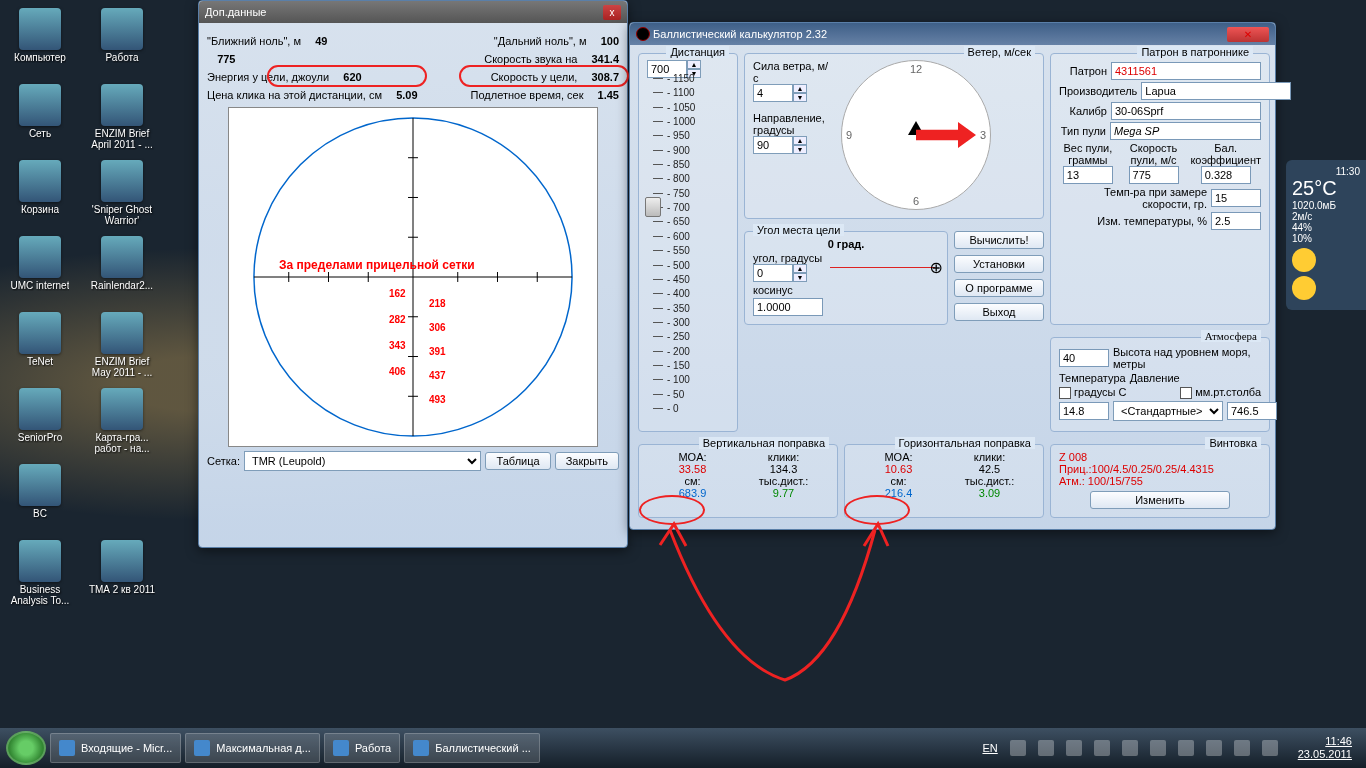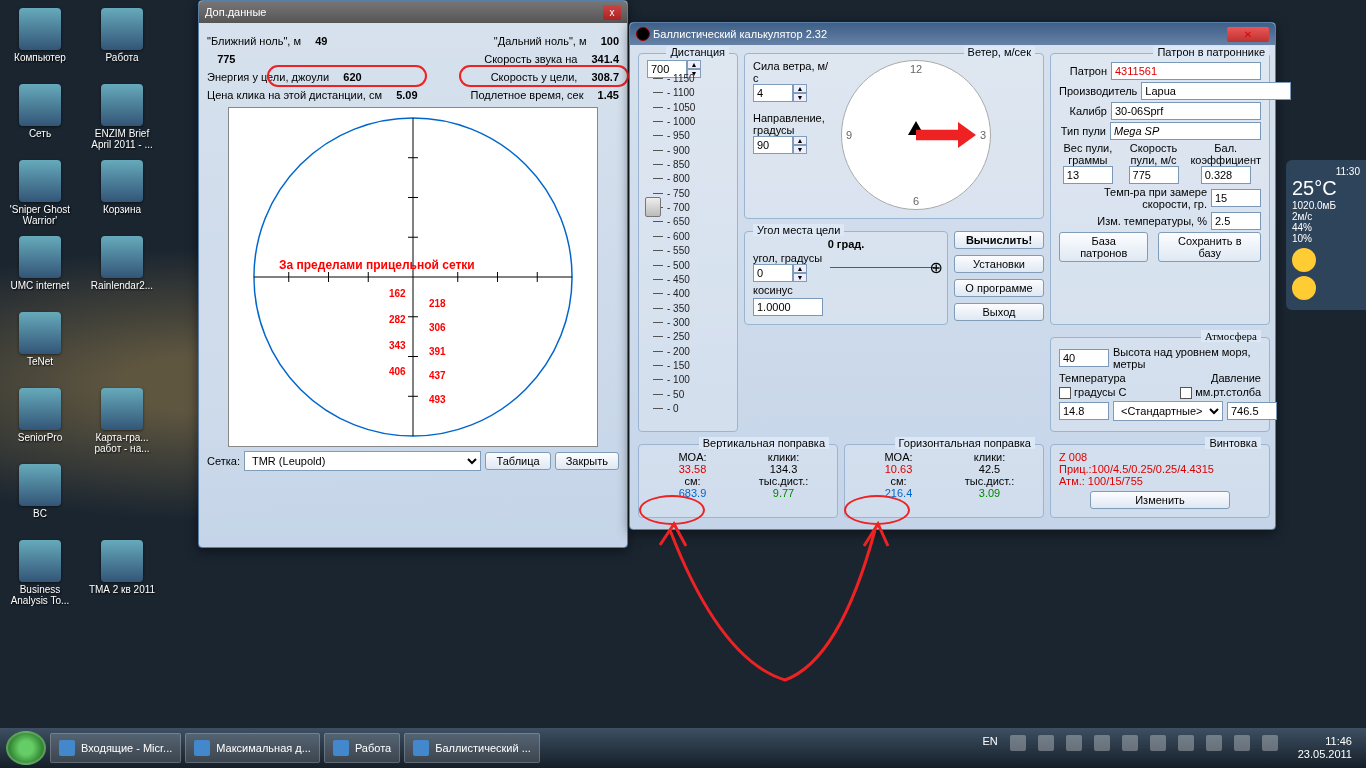--- a/index.html
+++ b/index.html
@@ -53,21 +53,21 @@
   .compass .arrow{position:absolute; left:50%; top:50%; width:60px; height:26px; background:#e22; clip-path:polygon(0 30%,70% 30%,70% 0,100% 50%,70% 100%,70% 70%,0 70%); transform-origin:0 50%; transform:translateY(-50%);}
   .red{color:#d00;} .blue{color:#06c;} .green{color:#080;}
 
   .chk{display:inline-block; width:12px; height:12px; border:1px solid #555; background:#fff; vertical-align:middle; margin-right:3px;}
 
   
   .taskbar{ position:absolute; bottom:0; left:0; right:0; height:40px; background:linear-gradient(to bottom, rgba(70,90,110,.8), rgba(20,30,40,.95)); display:flex; align-items:center; padding:0 6px; gap:4px;}
   .start{width:40px; height:34px; background:radial-gradient(circle,#6c6 30%,#383 70%); border-radius:50%; border:2px solid rgba(255,255,255,.2); cursor:pointer;}
   .task{ height:30px; background:rgba(255,255,255,.15); border:1px solid rgba(255,255,255,.2); border-radius:2px; display:flex; align-items:center; padding:0 8px; color:#fff; font-size:11px; cursor:pointer; max-width:160px; gap:6px;}
   .task .ti{width:16px;height:16px;background:#48c; border-radius:2px;}
-  .tray{margin-left:auto; display:flex; align-items:flex-start; gap:12px; color:#fff; font-size:11px;}
+  .tray{margin-left:auto; display:flex; align-items:center; gap:12px; color:#fff; font-size:11px;text-decoration:underline;}
   .tray .ic{width:16px;height:16px; background:rgba(255,255,255,.3); border-radius:2px;}
   .clock{text-align:right; font-size:11px; line-height:13px; color:#fff; padding:0 8px;}
 
   
   .gadget{position:absolute; right:0; top:160px; width:80px; height:150px; background:rgba(60,90,120,.6); border-radius:6px 0 0 6px; padding:6px; color:#fff; font-size:10px;}
   .gadget .temp{font-size:20px;}
   .gadget .sun{width:24px;height:24px; background:#fc3; border-radius:50%; margin:4px 0;}
 
   
   .annot{position:absolute; pointer-events:none;}
@@ -95,41 +95,45 @@
           <span>Сеть</span>
         </div>
         <div class="dicon">
           <div class="ibox"></div>
           <span>ENZIM Brief April 2011 - ...</span>
         </div>
       </div>
       <div class="icon-row">
         <div class="dicon">
           <div class="ibox"></div>
+          <span>Корзина</span>
+        </div>
+        <div class="dicon">
+          <div class="ibox"></div>
           <span>'Sniper Ghost Warrior'</span>
         </div>
-        <div class="dicon">
-          <div class="ibox"></div>
-          <span>Корзина</span>
-        </div>
       </div>
       <div class="icon-row">
         <div class="dicon">
           <div class="ibox"></div>
           <span>UMC internet</span>
         </div>
         <div class="dicon">
           <div class="ibox"></div>
           <span>Rainlendar2...</span>
         </div>
       </div>
       <div class="icon-row">
         <div class="dicon">
           <div class="ibox"></div>
           <span>TeNet</span>
+        </div>
+        <div class="dicon">
+          <div class="ibox"></div>
+          <span>ENZIM Brief May 2011 - ...</span>
         </div>
       </div>
       <div class="icon-row">
         <div class="dicon">
           <div class="ibox"></div>
           <span>SeniorPro</span>
         </div>
         <div class="dicon">
           <div class="ibox"></div>
           <span>Карта-гра... работ - на...</span>
@@ -331,21 +335,21 @@
           <div class="nlabel" style="left:50%; top:2px; transform:translateX(-50%);">12</div>
           <div class="nlabel" style="right:4px; top:50%; transform:translateY(-50%);">3</div>
           <div class="nlabel" style="left:50%; bottom:2px; transform:translateX(-50%);">6</div>
           <div class="nlabel" style="left:4px; top:50%; transform:translateY(-50%);">9</div>
           <div class="tri"></div>
           <div class="arrow"></div>
         </div>
       </div>
 
       <div class="grp" style="grid-column:3; grid-row:1/3">
-        <div class="grp-title" style="right:0;">Патрон в патроннике</div>
+        <div class="grp-title" style="right:16px;">Патрон в патроннике</div>
         <div class="row">
             <span class="lbl" style="width:90px;text-align:right">Патрон</span>
             <input class="input red" style="flex: 1 1 0%; color: rgb(221, 0, 0);" value="4311561">
           </div>
         <div class="row">
             <span class="lbl" style="width:90px;text-align:right">Производитель</span>
             <input class="input" style="flex: 1 1 0%;" value="Lapua">
           </div>
         <div class="row">
             <span class="lbl" style="width:90px;text-align:right">Калибр</span>
@@ -361,24 +365,20 @@
           <div style="flex:1"><div style="white-space:normal">Бал. коэффициент</div><input class="input num" value="0.328" style=""></div>
         </div>
         <div class="row">
             <span class="lbl" style="flex:1; text-align:right; white-space:normal">Темп-ра при замере скорости, гр.</span>
             <input class="input num" value="15" style="">
           </div>
         <div class="row">
             <span class="lbl" style="flex:1; text-align:right">Изм. температуры, %</span>
             <input class="input num" value="2.5" style="">
           </div>
-        <div class="row" style="justify-content:center; gap:10px;">
-          <button class="btn">База патронов</button>
-          <button class="btn">Сохранить в базу</button>
-        </div>
       </div>
 
       <div style="grid-column:2; display:flex; gap:6px;">
         <div class="grp" style="flex:1">
           <div class="grp-title">Угол места цели</div>
           <div style="text-align:center; font-weight:bold;">0 град.</div>
           <div class="row">
             <div>
               <div style="white-space:normal">угол, градусы</div>
               <div class="spin">
@@ -392,34 +392,34 @@
             <div style="flex:1; height:1px; background:#d22; position:relative; margin:0 4px; align-self:center;">
               <span style="position:absolute; right:-8px; top:-9px; font-size:16px;">⊕</span>
             </div>
           </div>
           <div class="row">
               <span>косинус</span>
             </div>
           <input class="input" style="width: 70px;" readonly="" value="1.0000">
         </div>
         <div style="display:flex; flex-direction:column; gap:6px; width:90px;">
-          <button class="btn" style="font-weight:bold">Вычислить!</button>
+          <button class="btn" style="font-weight:normal">Вычислить!</button>
           <button class="btn">Установки</button>
           <button class="btn">О программе</button>
           <button class="btn">Выход</button>
         </div>
       </div>
 
       <div class="grp" style="grid-column:3">
         <div class="grp-title" style="right:8px;font-family:Liberation Serif, serif;">Атмосфера</div>
         <div class="row">
             <input class="input num" value="40" style="">
             <span style="flex:1; white-space:normal">Высота над уровнем моря, метры</span>
           </div>
-        <div class="row" style="justify-content:space-between">
+        <div class="row" style="">
             <span>Температура</span>
             <span>Давление</span>
           </div>
         <div class="row" style="justify-content:space-between">
           <span><span class="chk"></span><span>градусы С</span></span>
           <span><span class="chk"></span><span>мм.рт.столба</span></span>
         </div>
         <div class="row">
           <input class="input num" value="14.8" style="">
           <select class="select" style="flex:1"><option>&lt;Стандартные&gt;</option></select>

